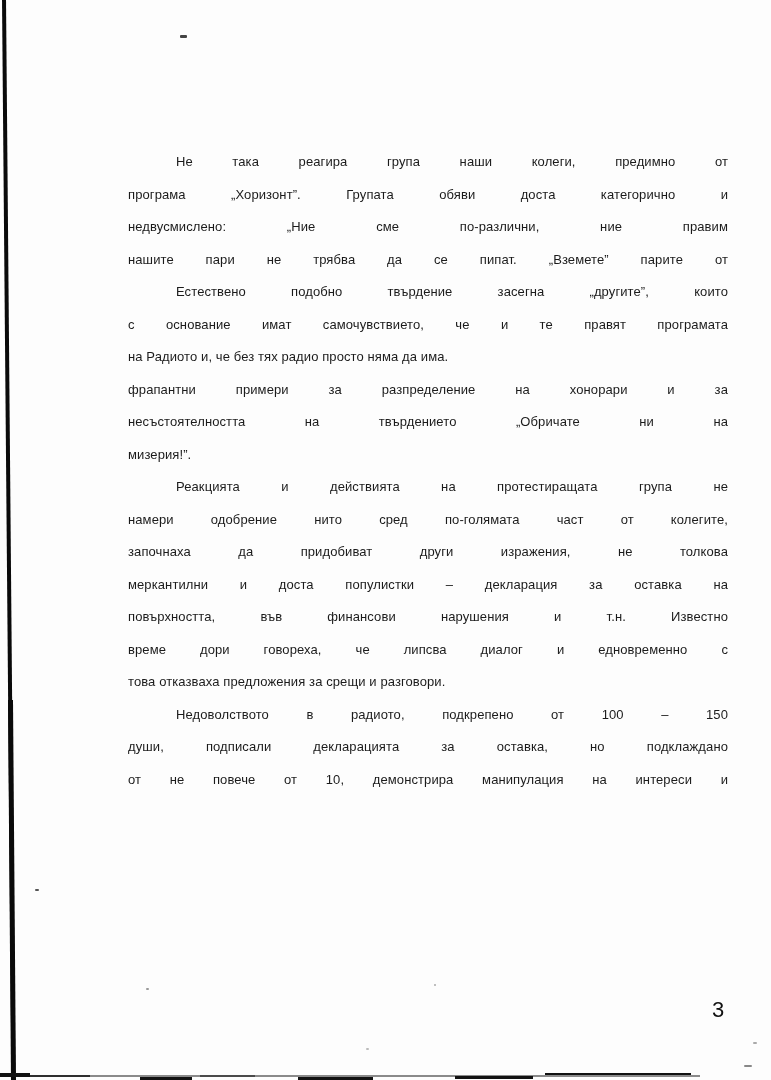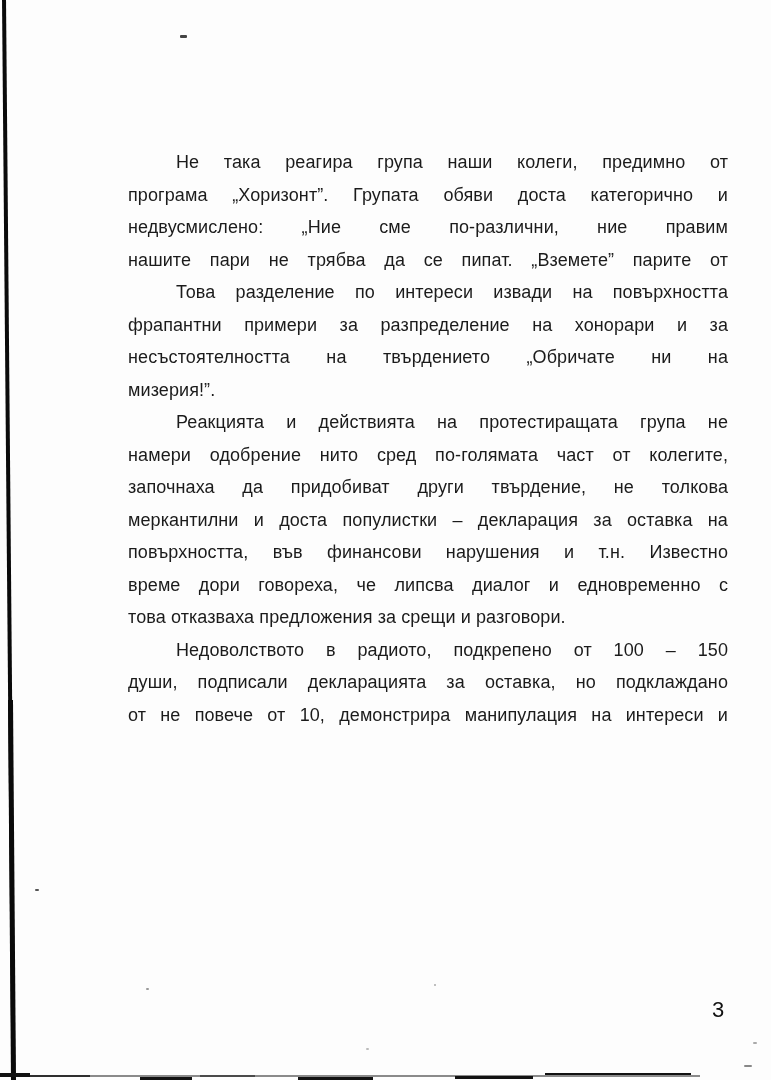--- a/index.html
+++ b/index.html
@@ -14,21 +14,21 @@
     background: #fdfdfd;
     overflow: hidden;
     font-family: "Liberation Sans", sans-serif;
   }
   
   .text-block {
     position: absolute;
     left: 128px;
     top: 146px;
     width: 600px;
-    font-size: 18px;
+    font-size: 13px;
     line-height: 32.5px;
     color: #1b1b1b;
     letter-spacing: 0.1px;
   }
   .paragraph { margin: 0; padding: 0; }
   .line {
     text-align: justify;
     text-align-last: justify;
   }
   .line.indent { text-indent: 48px; }
@@ -112,32 +112,36 @@
 
   <div class="text-block">
 
     <div class="paragraph">
       <div class="line indent">Не така реагира група наши колеги, предимно от</div>
       <div class="line">програма „Хоризонт”. Групата обяви доста категорично и</div>
       <div class="line">недвусмислено: „Ние сме по-различни, ние правим</div>
       <div class="line">нашите пари не трябва да се пипат. „Вземете” парите от</div>
     </div>
 
+    <div class="paragraph">
+      <div class="line indent">Естествено подобно твърдение засегна „другите”, които</div>
+      <div class="line">с основание имат самочувствието, че и те правят програмата</div>
+      <div class="line para-end">на Радиото и, че без тях радио просто няма да има.</div>
+    </div>
 
     <div class="paragraph">
-      <div class="line indent">Това разделение по интереси извади на повърхността</div>
       <div class="line">фрапантни примери за разпределение на хонорари и за</div>
       <div class="line">несъстоятелността на твърдението „Обричате ни на</div>
       <div class="line para-end">мизерия!”.</div>
     </div>
 
     <div class="paragraph">
       <div class="line indent">Реакцията и действията на протестиращата група не</div>
       <div class="line">намери одобрение нито сред по-голямата част от колегите,</div>
-      <div class="line">започнаха да придобиват други твърдение, не толкова</div>
+      <div class="line">започнаха да придобиват други изражения, не толкова</div>
       <div class="line">меркантилни и доста популистки – декларация за оставка на</div>
       <div class="line">повърхността, във финансови нарушения и т.н. Известно</div>
       <div class="line">време дори говореха, че липсва диалог и едновременно с</div>
       <div class="line para-end">това отказваха предложения за срещи и разговори.</div>
     </div>
 
     <div class="paragraph">
       <div class="line indent">Недоволството в радиото, подкрепено от 100 – 150</div>
       <div class="line">души, подписали декларацията за оставка, но подклаждано</div>
       <div class="line">от не повече от 10, демонстрира манипулация на интереси и</div>

